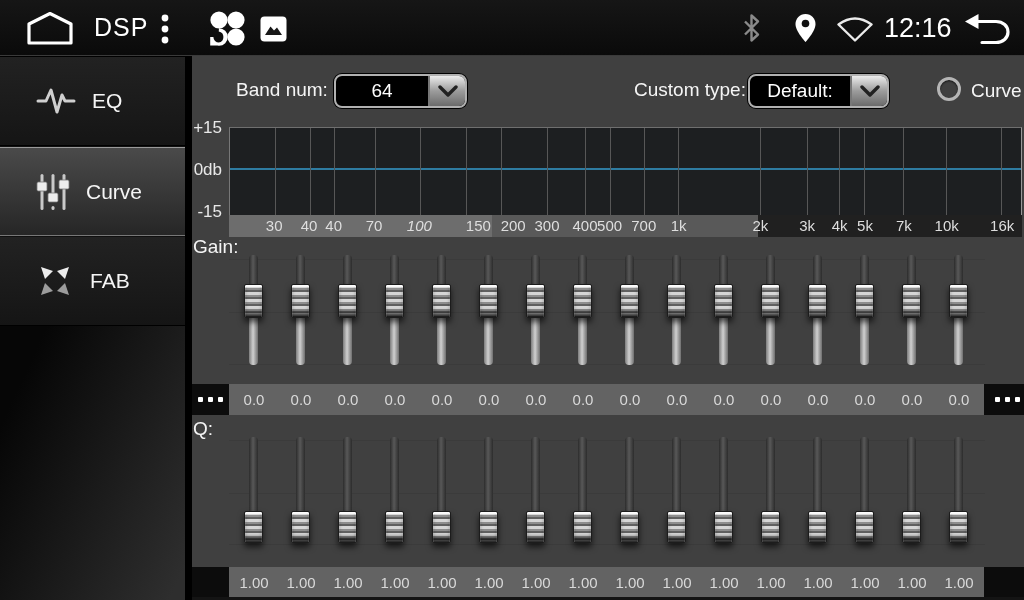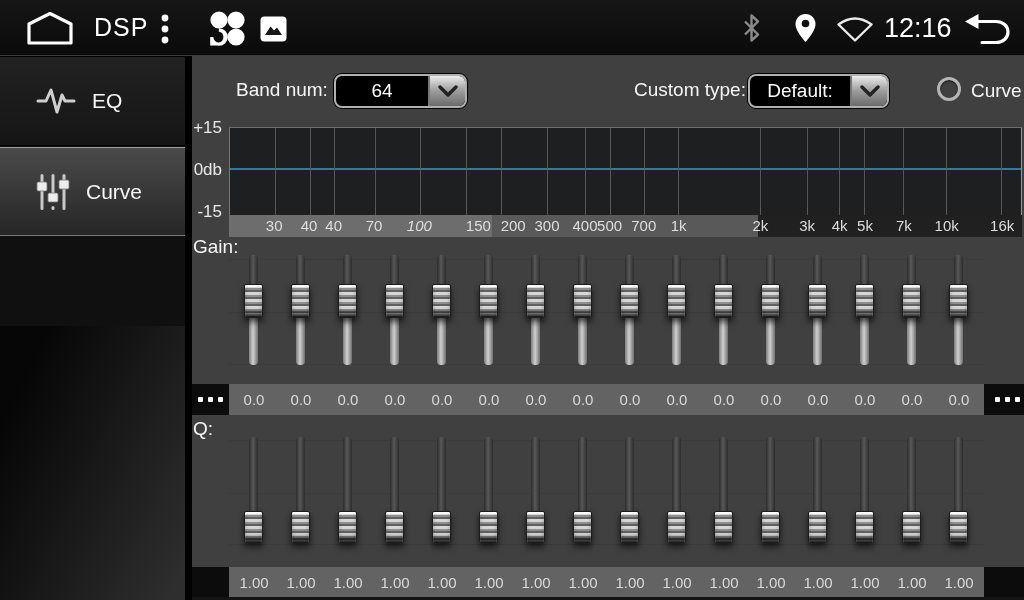--- a/index.html
+++ b/index.html
@@ -152,20 +152,31 @@
             <rect x="26.5" y="1" width="3" height="36" rx="1.5"></rect>
           </g>
         <g fill="#ededed" stroke="#777" stroke-width="0.8">
             <rect x="1" y="9" width="10" height="9" rx="1.5"></rect>
             <rect x="12" y="20" width="10" height="9" rx="1.5"></rect>
             <rect x="23" y="7" width="10" height="9" rx="1.5"></rect>
           </g>
       </svg>
     </span>
     <span class="side-label">Curve</span>
+  </div>
+  <div class="side-item" style="top:180px;">
+    <span class="icon">
+      <svg width="38" height="38" viewBox="0 0 38 38">
+        <polygon points="5,5 17,9 9,17" fill="#ececec"></polygon>
+        <polygon points="33,5 29,17 21,9" fill="#ececec"></polygon>
+        <polygon points="5,33 9,21 17,29" fill="#9c9c9c"></polygon>
+        <polygon points="33,33 21,29 29,21" fill="#9c9c9c"></polygon>
+      </svg>
+    </span>
+    <span class="side-label">FAB</span>
   </div>
   <div id="side-fill"></div>
 </div>
 
 <div id="main">
 
   <span class="abs ctl-label" style="left:44px;top:23px;">Band num:</span>
   <div class="abs dropdown" style="left:142px;top:18px;width:133px;">
     <span class="dd-value">64</span>
     <span class="dd-btn">

